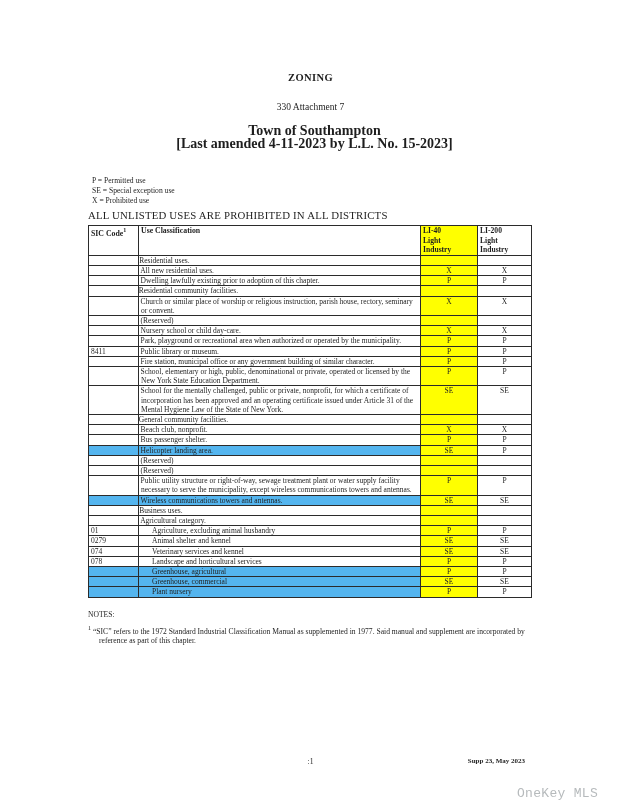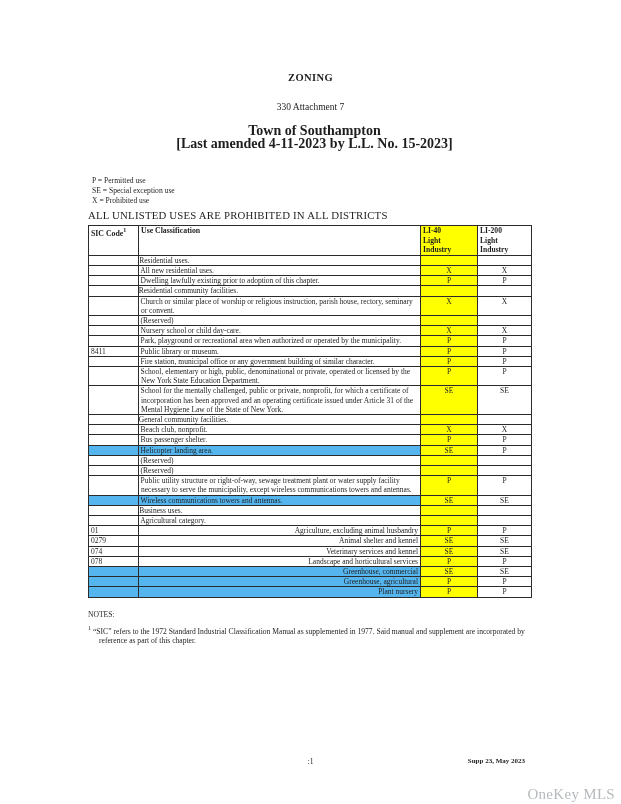--- a/index.html
+++ b/index.html
@@ -31,35 +31,35 @@
   col.c-sic{width:50px;}col.c-use{width:282px;}col.c-40{width:57px;}col.c-200{width:54px;}
 
   th{font-weight:bold;text-align:left;}
   th.h-sic,th.h-use{vertical-align:bottom;padding:1px 3px;font-size:7.8px;}
   th.h-mark{text-align:left;vertical-align:middle;white-space:pre-line;
     line-height:9.6px;padding:2px 1px;font-size:7.6px;}
   th.h-sic sup{font-size:6px;}
 
   td.sic{padding-left:3px;margin-top:16px;}
   td.use{padding-left:13px;text-indent:-11px;}
-  td.use.ind1{padding-left:41px;text-align:right;}
+  td.use.ind1{padding-left:24px;}
   td.mark{text-align:center;}
   .yellow{background:var(--yellow,#ffff00);}
   .blue{background:var(--blue,#54b5ef);}
 
   .notes{margin-top:12px;font-size:7.6px;line-height:10px;width:443px;}
   .notes-heading{margin:0 0 3px 0;}
   .note-item{padding-left:11px;text-indent:-11px;margin-top:2px;}
   .note-item sup{font-size:6px;margin-right:2px;}
 
   .footer-page{position:absolute;top:757px;left:0;right:0;text-align:center;font-size:7.6px;}
   .footer-supp{position:absolute;top:757px;right:96px;font-weight:bold;font-size:7px;}
-  .watermark{position:absolute;top:786px;right:6px;
-    font-family:Liberation Serif, serif;
-    font-size:15px;color:#b6babc;letter-spacing:.3px;}
+  .watermark{position:absolute;top:786px;right:23px;
+    font-family:Liberation Mono, monospace;
+    font-size:13px;color:#b6babc;letter-spacing:.3px;}
 </style>
 </head>
 <body>
 
 <div class="page">
 
   <div class="doc-title">ZONING</div>
   <div class="doc-attachment">330 Attachment 7</div>
 
   <div class="doc-heading">
@@ -247,29 +247,29 @@
             <td class="mark">SE</td>
           </tr>
           <tr>
             <td class="sic">078</td>
             <td class="use ind1">Landscape and horticultural services</td>
             <td class="mark yellow">P</td>
             <td class="mark">P</td>
           </tr>
           <tr>
             <td class="sic blue"></td>
+            <td class="use blue ind1">Greenhouse, agricultural</td>
+            <td class="mark yellow">P</td>
+            <td class="mark">P</td>
+          </tr>
+          <tr>
+            <td class="sic blue"></td>
             <td class="use blue ind1">Greenhouse, commercial</td>
             <td class="mark yellow">SE</td>
             <td class="mark">SE</td>
-          </tr>
-          <tr>
-            <td class="sic blue"></td>
-            <td class="use blue ind1">Greenhouse, agricultural</td>
-            <td class="mark yellow">P</td>
-            <td class="mark">P</td>
           </tr>
           <tr>
             <td class="sic blue"></td>
             <td class="use blue ind1">Plant nursery</td>
             <td class="mark yellow">P</td>
             <td class="mark">P</td>
           </tr>
         </tbody>
     </table>
 

